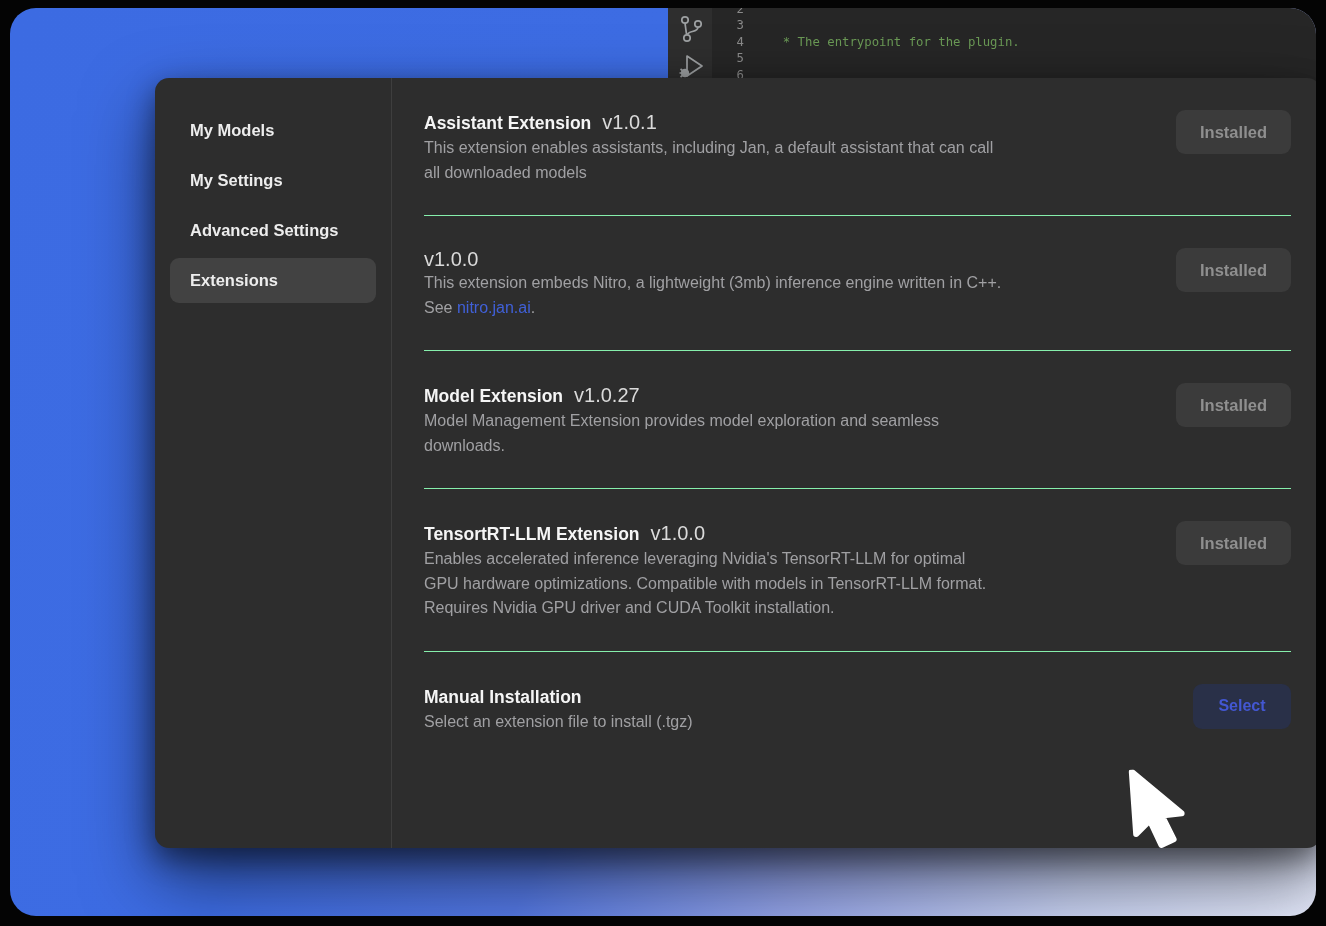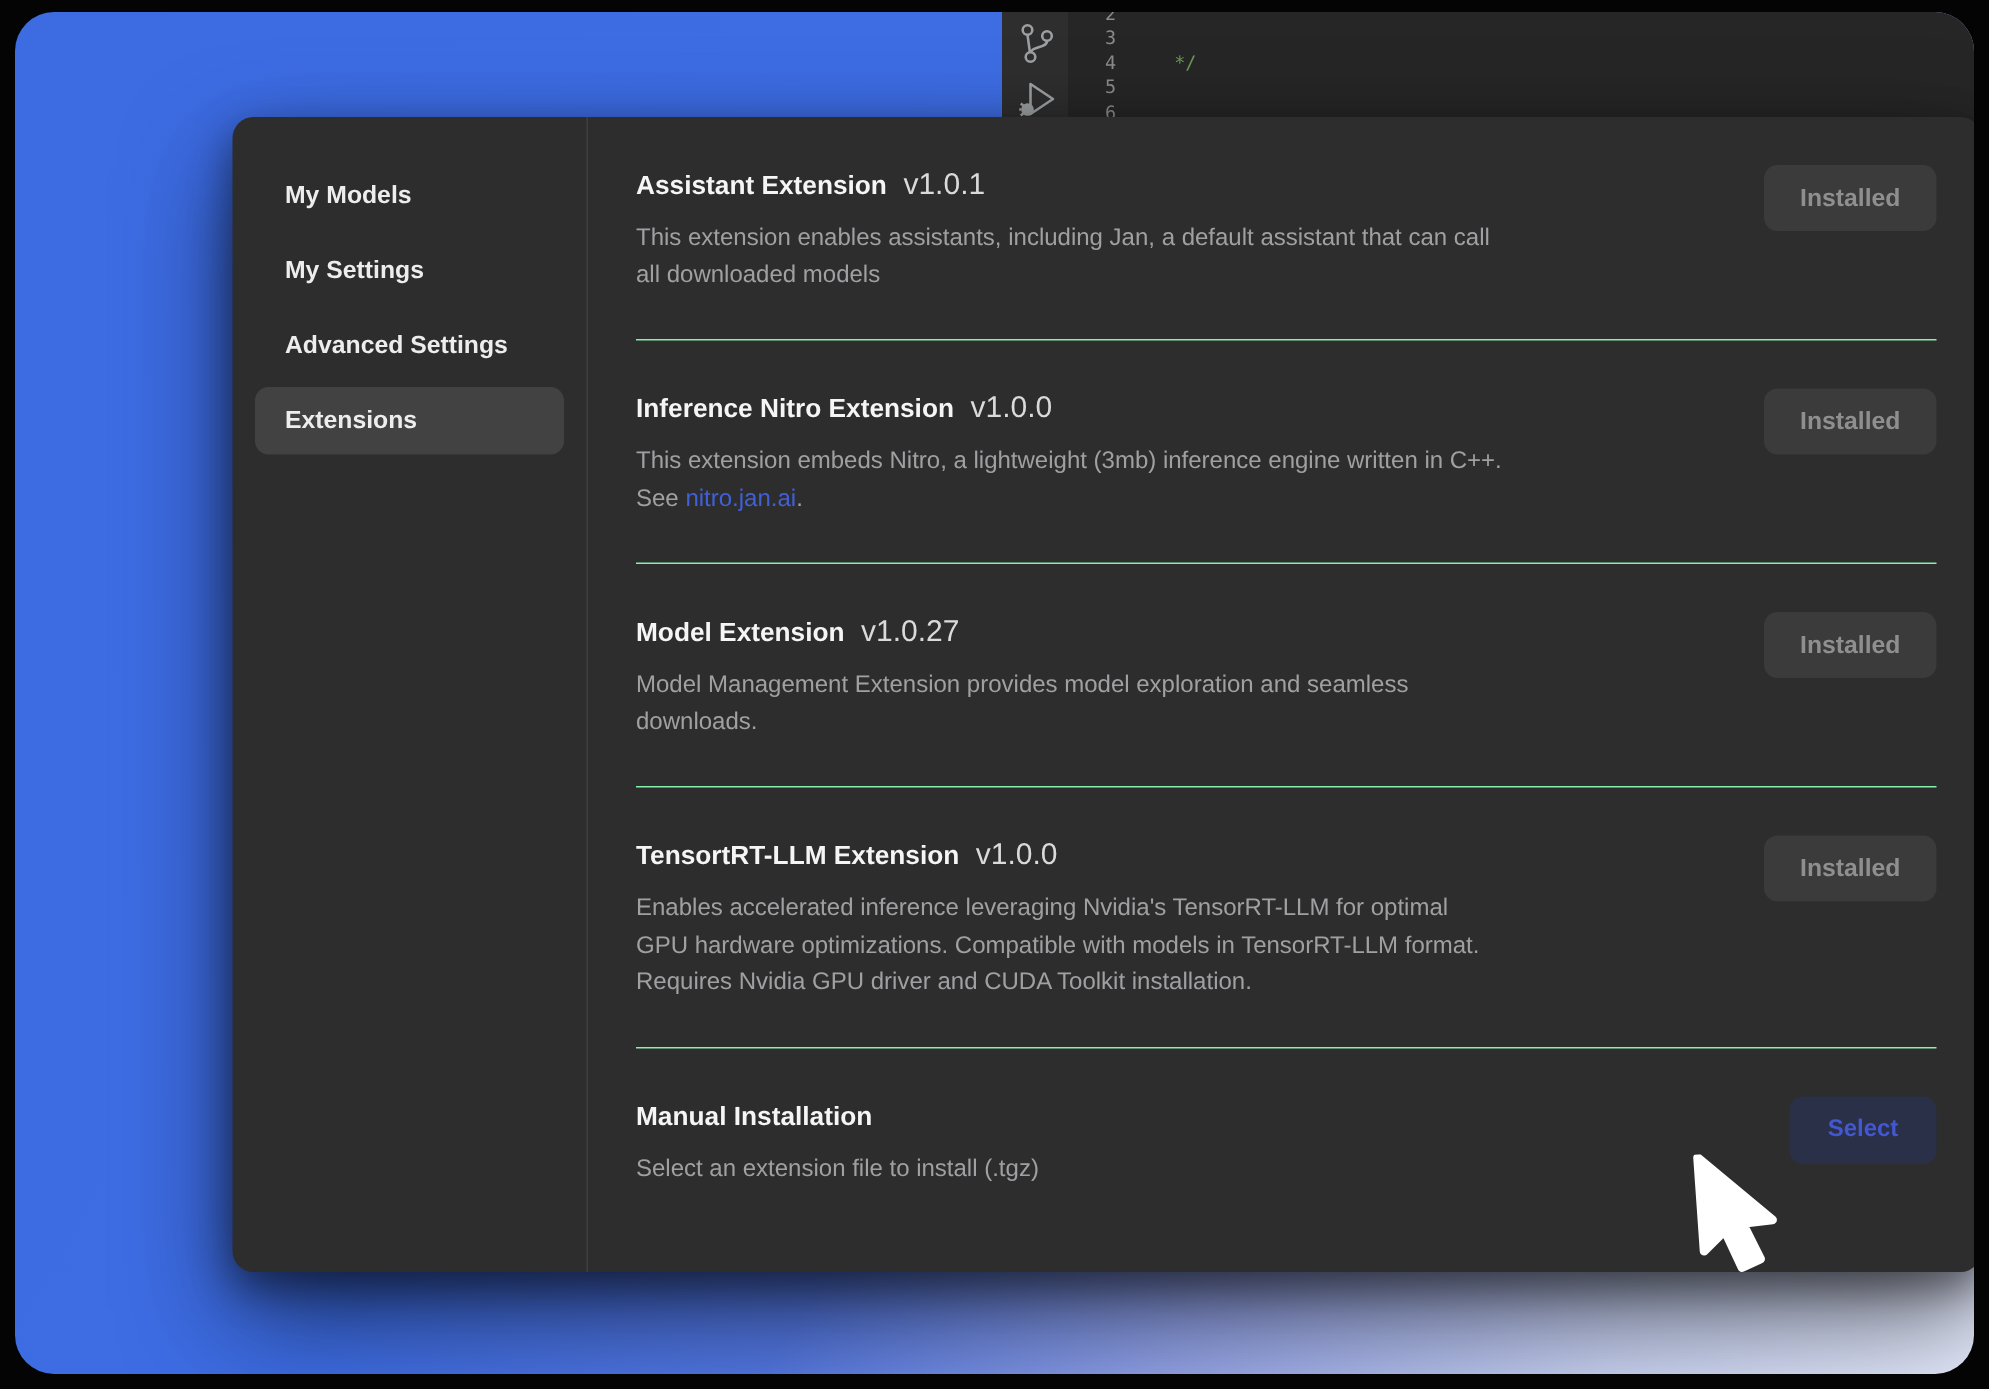--- a/index.html
+++ b/index.html
@@ -60,21 +60,21 @@
   .side-item.active { background:#424242; }
 
   .content { position:absolute; left:269px; top:0; right:30px; bottom:0; }
   .section { padding:32px 0 30px 0; border-bottom:1px solid #86efac;
              display:flex; align-items:flex-start; }
   .section.last { border-bottom:none; padding-bottom:24px; }
   .texts { flex:1; min-width:0; }
   .title-row { display:flex; align-items:baseline; gap:11px; }
   .ext-name { font-size:17.5px; font-weight:700; color:#f5f5f5; line-height:26px; }
   .ext-ver { font-size:20px; color:#dadada; }
-  .ext-desc { margin-top:11px; max-width:578px; font-size:16px; line-height:24.5px;
+  .ext-desc { max-width:578px; font-size:16px; line-height:24.5px;
               color:#a0a0a3; }
   .link { color:#4060d8; cursor:pointer; }
   .btn { border:none; border-radius:9px; font-family:inherit; cursor:pointer; }
   .btn-installed { min-width:115px; height:44px; background:#3b3b3b; color:#8f8f8f;
                    font-size:16.5px; font-weight:600; padding:0 18px; }
   .btn-select { min-width:98px; height:45px; background:#293048; color:#4357d2;
                 font-size:16px; font-weight:700; padding:0 20px; }
 
   .cursor { position:absolute; left:1118px; top:760px; pointer-events:none;
             transform:rotate(-4deg); }
@@ -101,20 +101,21 @@
         </svg>
       </div>
 
       <pre class="gutter">2
 3
 4
 5
 6</pre>
 
       <div class="code">
+        <div class="code-line"><span class="tok-comment">  * The entrypoint for the plugin.</span></div>
         <div class="code-line"><span class="tok-comment">  */</span></div>
         <div class="code-line"><span></span></div>
         <div class="code-line"><span class="tok-comment">// Web / extension runtime</span></div>
         <div class="code-line"><span class="tok-kw">import </span><span class="tok-plain">{log, BaseExtension, MessageEvent, MessageRequest, ThreadMessage, ContentType</span></div>
       </div>
 
       <div class="frag" style="left:508px; top:221px"><span class="tok-plain">that.</span><span class="tok-fn">inference</span><span class="tok-gold">(</span><span class="tok-orange">data</span></div>
 
       <div class="frag" style="left:513px; top:288px"><span class="tok-type">Promise</span><span class="tok-pink">&lt;</span><span class="tok-type">ThreadMessage</span></div>
 
@@ -146,21 +147,20 @@
               <span class="ext-ver">v1.0.1</span>
             </div>
             <div class="ext-desc">This extension enables assistants, including Jan, a default assistant that can call all downloaded models</div>
           </div>
           <button class="btn btn-installed">Installed</button>
         </div>
 
         <div class="section">
           <div class="texts">
             <div class="title-row">
-              <span class="ext-name">Inference Nitro Extension</span>
               <span class="ext-ver">v1.0.0</span>
             </div>
             <div class="ext-desc"><span>This extension embeds Nitro, a lightweight (3mb) inference engine written in C++. See </span><span class="link">nitro.jan.ai</span><span>.</span></div>
           </div>
           <button class="btn btn-installed">Installed</button>
         </div>
 
         <div class="section">
           <div class="texts">
             <div class="title-row">

